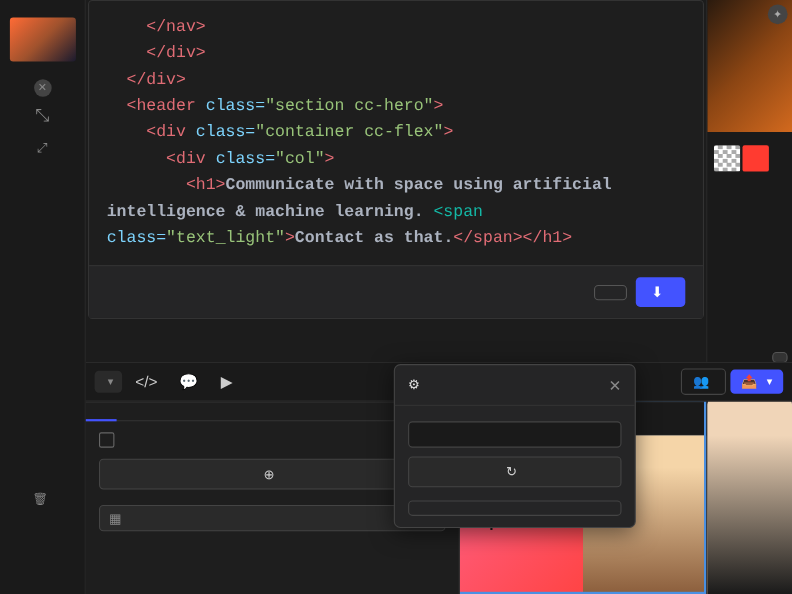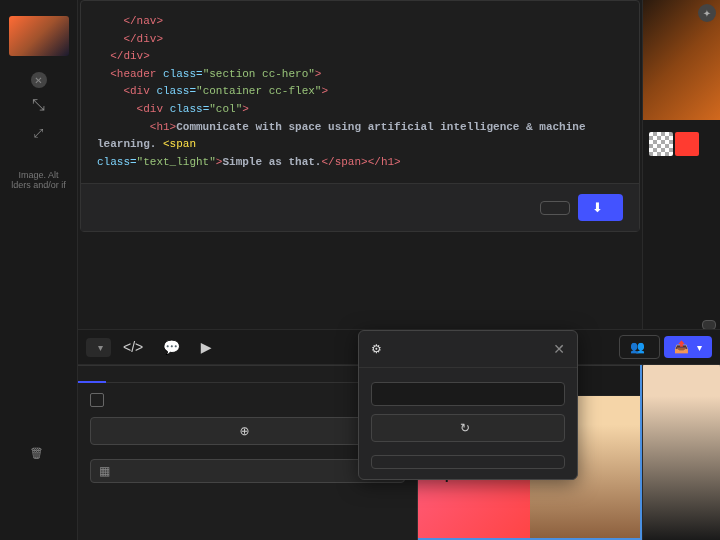--- a/index.html
+++ b/index.html
@@ -24,30 +24,30 @@
       position: absolute;
       top: 0; left: 80px; right: 80px;
       background: #1e1e1e;
       border: 1px solid #333;
       border-radius: 4px;
       z-index: 10;
     }
     .code-content {
       padding: 12px 16px;
       font-family: 'Monaco', 'Courier New', monospace;
-      font-size: 11px;
+      font-size: 15px;
       line-height: 1.6;
       color: #ccc;
     }
     .code-line { display: block; }
     .tag-name { color: #e06c75; }
     .attr-name { color: #7dd3fc; }
     .attr-value { color: #98c379; }
     .text-content { color: #abb2bf; font-weight: bold; }
-    .highlight-span { color: #fde047; }
+    .highlight-span { color: #14b8a6; }
     .code-actions {
       display: flex;
       justify-content: flex-end;
       align-items: center;
       gap: 8px;
       padding: 10px 16px;
       border-top: 1px solid #333;
       background: #252526;
     }
 
@@ -585,21 +585,21 @@
       <span class="attr-name"> class=</span><span class="attr-value">"container cc-flex"</span><span class="tag-name">&gt;</span>
     </span>
     <span class="code-line">
       &nbsp;&nbsp;&nbsp;&nbsp;&nbsp;&nbsp;<span class="tag-name">&lt;div</span>
       <span class="attr-name"> class=</span><span class="attr-value">"col"</span><span class="tag-name">&gt;</span>
     </span>
     <span class="code-line">
       &nbsp;&nbsp;&nbsp;&nbsp;&nbsp;&nbsp;&nbsp;&nbsp;<span class="tag-name">&lt;h1&gt;</span><span class="text-content">Communicate with space using artificial intelligence &amp; machine learning. </span><span class="highlight-span">&lt;span</span>
     </span>
     <span class="code-line">
-      <span class="attr-name">class=</span><span class="attr-value">"text_light"</span><span class="tag-name">&gt;</span><span class="text-content">Simple as that.</span><span class="tag-name">&lt;/span&gt;&lt;/h1&gt;</span>
+      <span class="attr-name">class=</span><span class="attr-value">"text_light"</span><span class="tag-name">&gt;</span><span class="text-content">Contact as that.</span><span class="tag-name">&lt;/span&gt;&lt;/h1&gt;</span>
     </span>
   </div>
   <div class="code-actions">
     <button class="btn-cancel"></button>
     <button class="btn-download">
       <span>⬇</span>
       <span></span>
     </button>
   </div>
 </div>
@@ -619,21 +619,20 @@
     <div class="sidebar-close">✕</div>
     <div class="sidebar-icons">
       <span style="color:#888; font-size:16px;">⤡</span>
       <span style="color:#888; font-size:12px;">⤢</span>
     </div>
     <div class="sidebar-size"></div>
     <div style="height:12px;"></div>
     <div class="sidebar-label"></div>
     <div class="sidebar-label"></div>
     <div style="height:8px;"></div>
-    <div class="sidebar-label" style="font-size:9px; color:#777;">Image. Alt<br>lders and/or if</div>
   </div>
   <div class="sidebar-delete">
     <span>🗑</span>
     <span></span>
   </div>
 </div>
 
 <div class="right-sidebar">
   <div class="right-sidebar-img">
     <div class="color-icon">✦</div>

